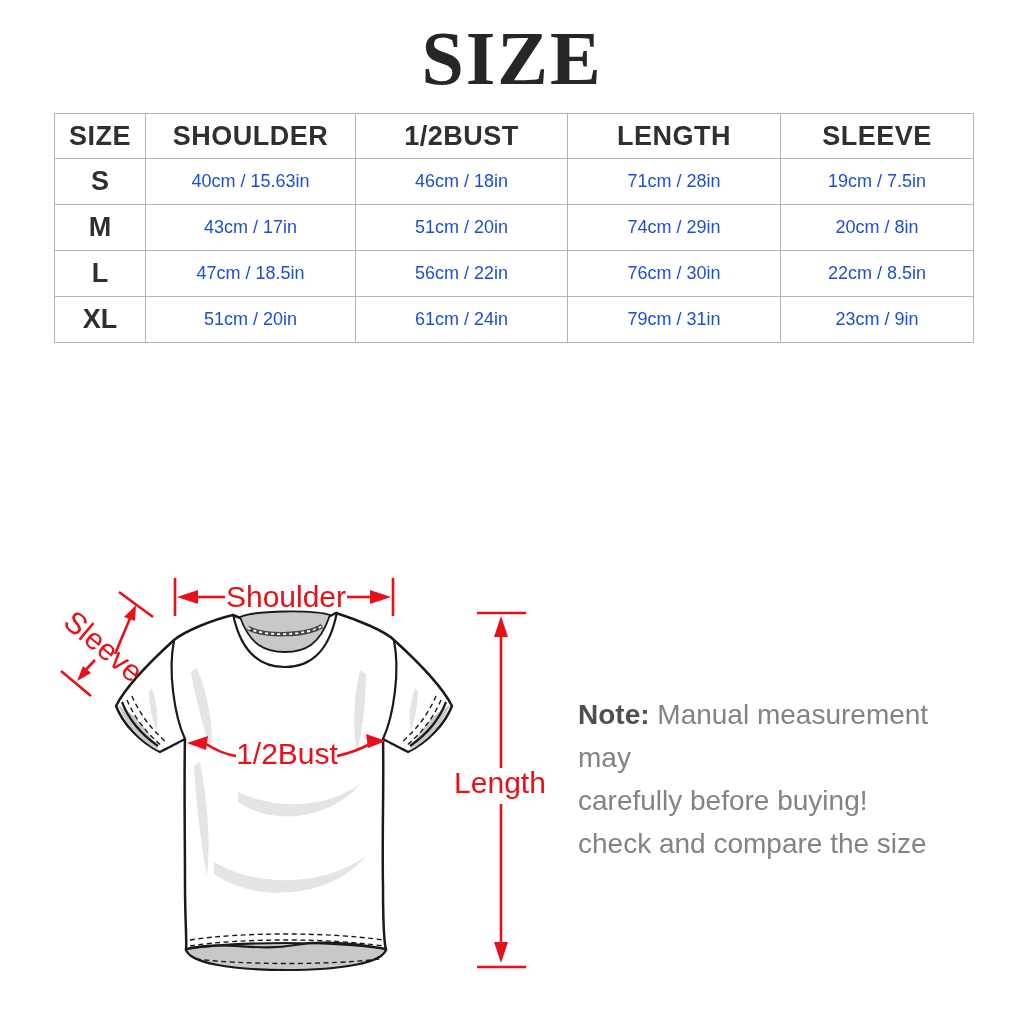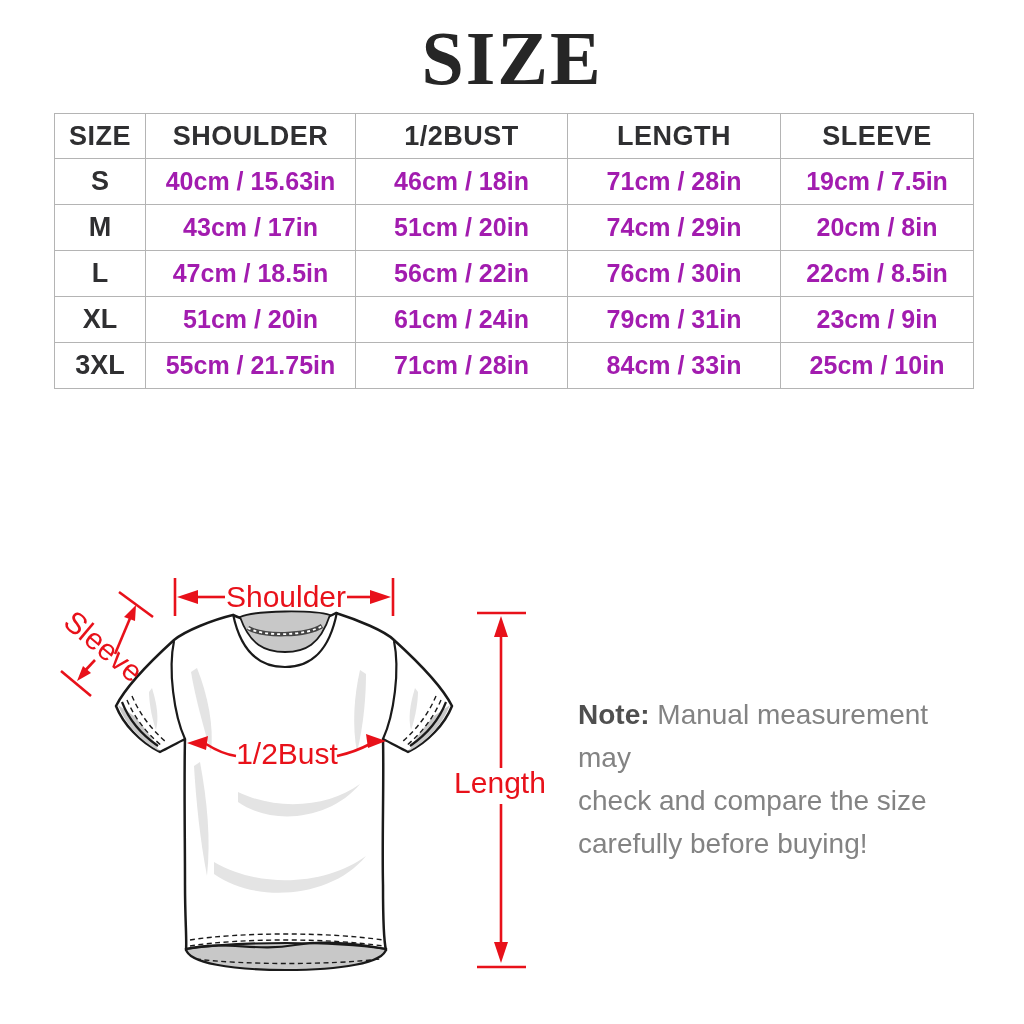--- a/index.html
+++ b/index.html
@@ -34,23 +34,22 @@
     overflow: hidden;
   }
   table.size-chart th {
     height: 45px;
     font-size: 27px;
     font-weight: 700;
     color: #2f2f31;
     letter-spacing: 0.5px;
   }
   table.size-chart td {
-    font-size: 25px;
-    color: #a21caf;
-    font-weight: bold;
+    font-size: 18px;
+    color: #1d4ed8;
   }
   table.size-chart td.size-col {
     font-size: 27px;
     font-weight: 700;
     color: #2f2f31;
   }
 
   .diagram-svg { position: absolute; left: 40px; top: 570px; }
 
   .outline { fill: #ffffff; stroke: #1a1a1a; stroke-width: 2.5; stroke-linejoin: round; }
@@ -123,27 +122,20 @@
         <td>56cm / 22in</td>
         <td>76cm / 30in</td>
         <td>22cm / 8.5in</td>
       </tr>
       <tr>
         <td class="size-col">XL</td>
         <td>51cm / 20in</td>
         <td>61cm / 24in</td>
         <td>79cm / 31in</td>
         <td>23cm / 9in</td>
-      </tr>
-      <tr>
-        <td class="size-col">3XL</td>
-        <td>55cm / 21.75in</td>
-        <td>71cm / 28in</td>
-        <td>84cm / 33in</td>
-        <td>25cm / 10in</td>
       </tr>
     </tbody>
 </table>
 
 <svg class="diagram-svg" width="520" height="440" viewBox="40 570 520 440" xmlns="http://www.w3.org/2000/svg">
 
   <g>
 
     <path class="outline" d="
       M 174,640
@@ -233,15 +225,15 @@
       <line class="dim-line" x1="501" y1="804" x2="501" y2="950"></line>
       <polygon class="dim-head" points="501,963 494,942 508,942"></polygon>
       <line class="dim-line" x1="477" y1="967" x2="526" y2="967"></line>
       <text class="dim-label" x="500" y="793" text-anchor="middle">Length</text>
     </g>
   </g>
 </svg>
 
 <div class="note-block">
   <div><span class="note-label">Note:</span> <span>Manual measurement may</span></div>
+  <div>carefully before buying!</div>
   <div>check and compare the size</div>
-  <div>carefully before buying!</div>
 </div>
 
 </body></html>

